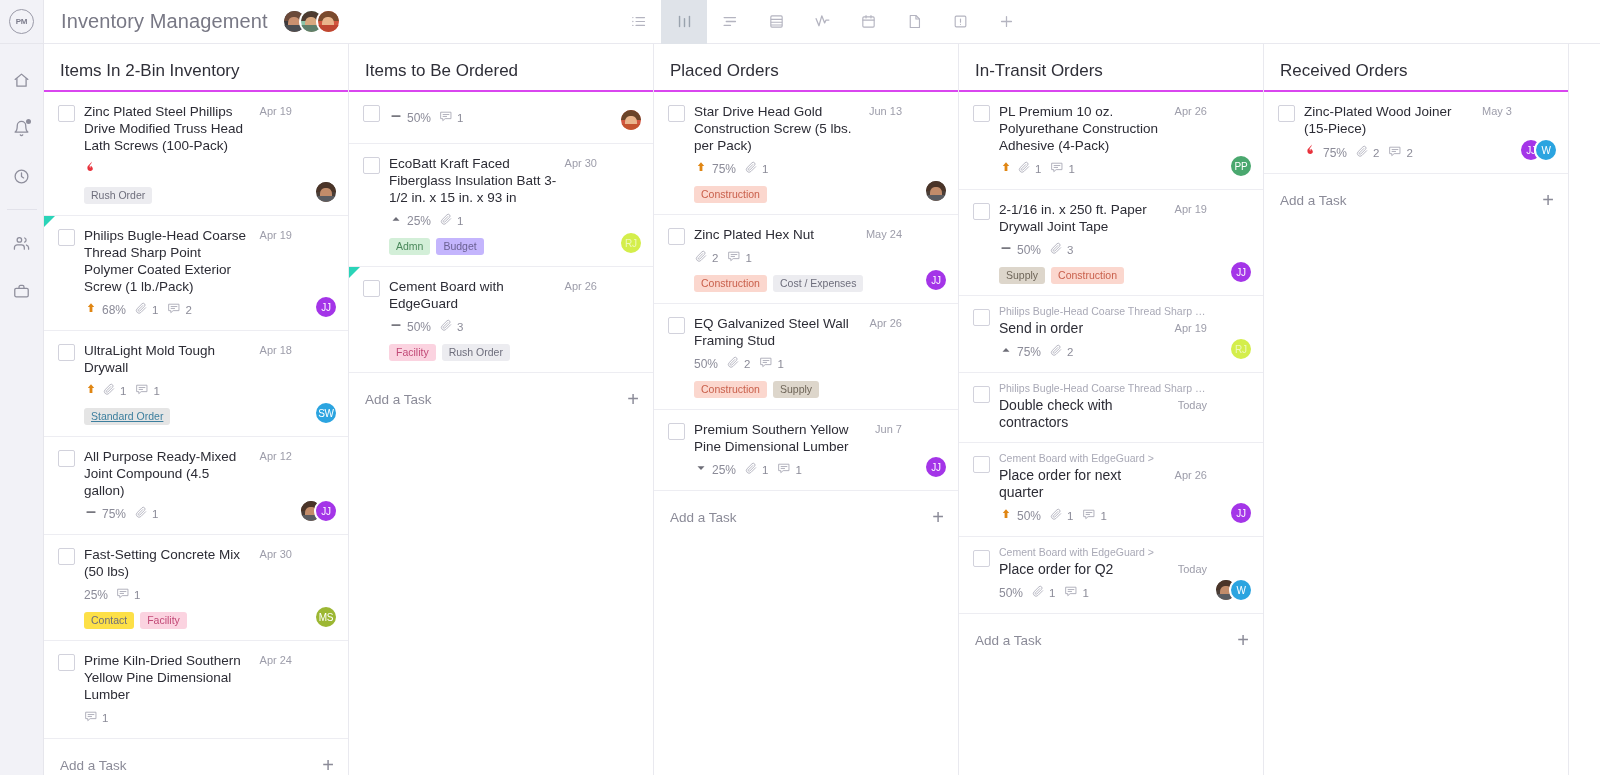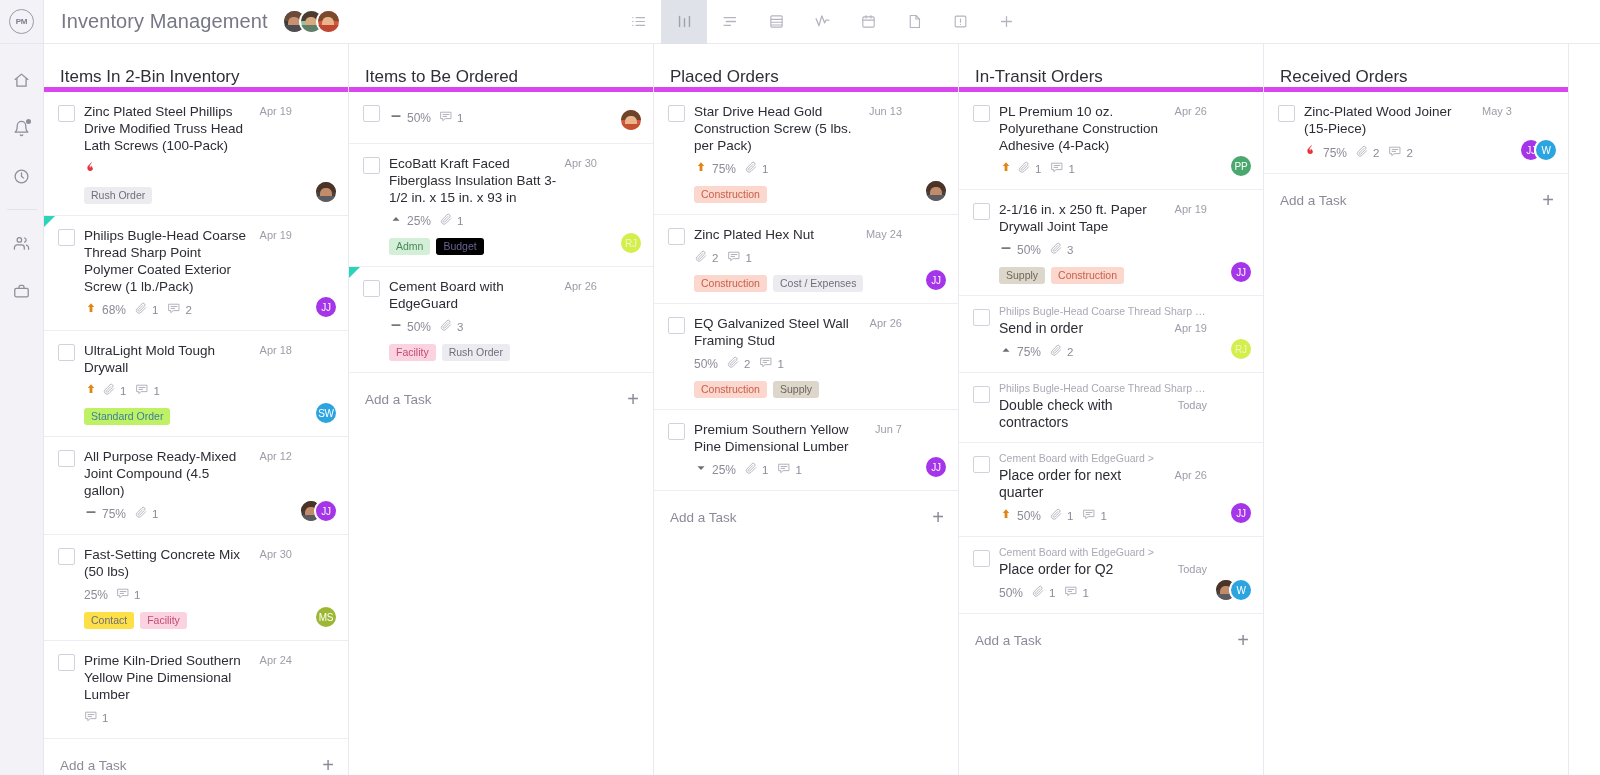--- a/index.html
+++ b/index.html
@@ -79,23 +79,23 @@
   
   .board { flex: 1; display: flex; overflow: hidden; background: #fff; }
   .column {
     width: 305px; min-width: 305px;
     border-right: 1px solid #e9e9ef;
     display: flex; flex-direction: column;
     height: 731px; background: #fff;
   }
   .col-head {
     height: 40px; min-height: 40px;
-    display: flex; align-items: flex-end;
+    display: flex; align-items: center;
     padding: 0 0 0 16px;
-    border-bottom: 5px solid #d946ef;
+    border-bottom: 2px solid #d946ef;
     margin-top: 8px;
   }
   .col-title { font-size: 17px; color: #2f2f38; font-weight: 400; }
   .col-body { flex: 1; overflow: hidden; }
 
   
   .card {
     position: relative;
     border-bottom: 1px solid #ededf2;
     padding: 11px 10px 11px 14px;
@@ -403,21 +403,21 @@
                     </svg></span>
                   <span class="meta-num">1</span>
                   <span><svg width="14" height="14" viewBox="0 0 24 24" fill="none" stroke="#a7a7b3" stroke-width="1.5" stroke-linecap="round" stroke-linejoin="round">
                       <path d="M3.5 5.5h17v11h-10l-4 3.5v-3.5h-3z"></path>
                       <path d="M7 9.5h10"></path>
                       <path d="M7 12.8h6"></path>
                     </svg></span>
                   <span class="meta-num">1</span>
                 </div>
                 <div class="tags">
-                  <span class="tag" style="background: #bef264; color: rgb(61, 127, 158);">Standard Order</span>
+                  <span class="tag" style="background: #e5e5e5; color: rgb(61, 127, 158); text-decoration: underline;">Standard Order</span>
                 </div>
               </div>
               <div class="card-right">
                 <div class="spacer"></div>
                 <div class="av-row">
                   <div class="av" style="background: rgb(43, 164, 224);">
                     <span>SW</span>
                   </div>
                 </div>
               </div>
@@ -558,21 +558,21 @@
                       <path d="M12 8.5l6 6.5H6z"></path>
                     </svg></span>
                   <span class="pct">25%</span>
                   <span><svg width="14" height="14" viewBox="0 0 24 24" fill="none" stroke="#b3b3be" stroke-width="1.6" stroke-linecap="round" stroke-linejoin="round">
                       <path d="M20 11.5l-8.2 8.2a4.6 4.6 0 0 1-6.5-6.5l8.4-8.4a3 3 0 0 1 4.3 4.3l-8.3 8.3a1.5 1.5 0 0 1-2.1-2.1l7.5-7.5"></path>
                     </svg></span>
                   <span class="meta-num">1</span>
                 </div>
                 <div class="tags">
                   <span class="tag" style="background: rgb(211, 239, 216); color: rgb(73, 136, 90);">Admn</span>
-                  <span class="tag" style="background: #000000; color: rgb(107, 97, 147);">Budget</span>
+                  <span class="tag" style="background: #c4b5fd; color: rgb(107, 97, 147);">Budget</span>
                 </div>
               </div>
               <div class="card-right">
                 <div class="spacer"></div>
                 <div class="av-row">
                   <div class="av" style="background: rgb(212, 238, 75);">
                     <span style="color: rgb(238, 249, 187);">RJ</span>
                   </div>
                 </div>
               </div>

